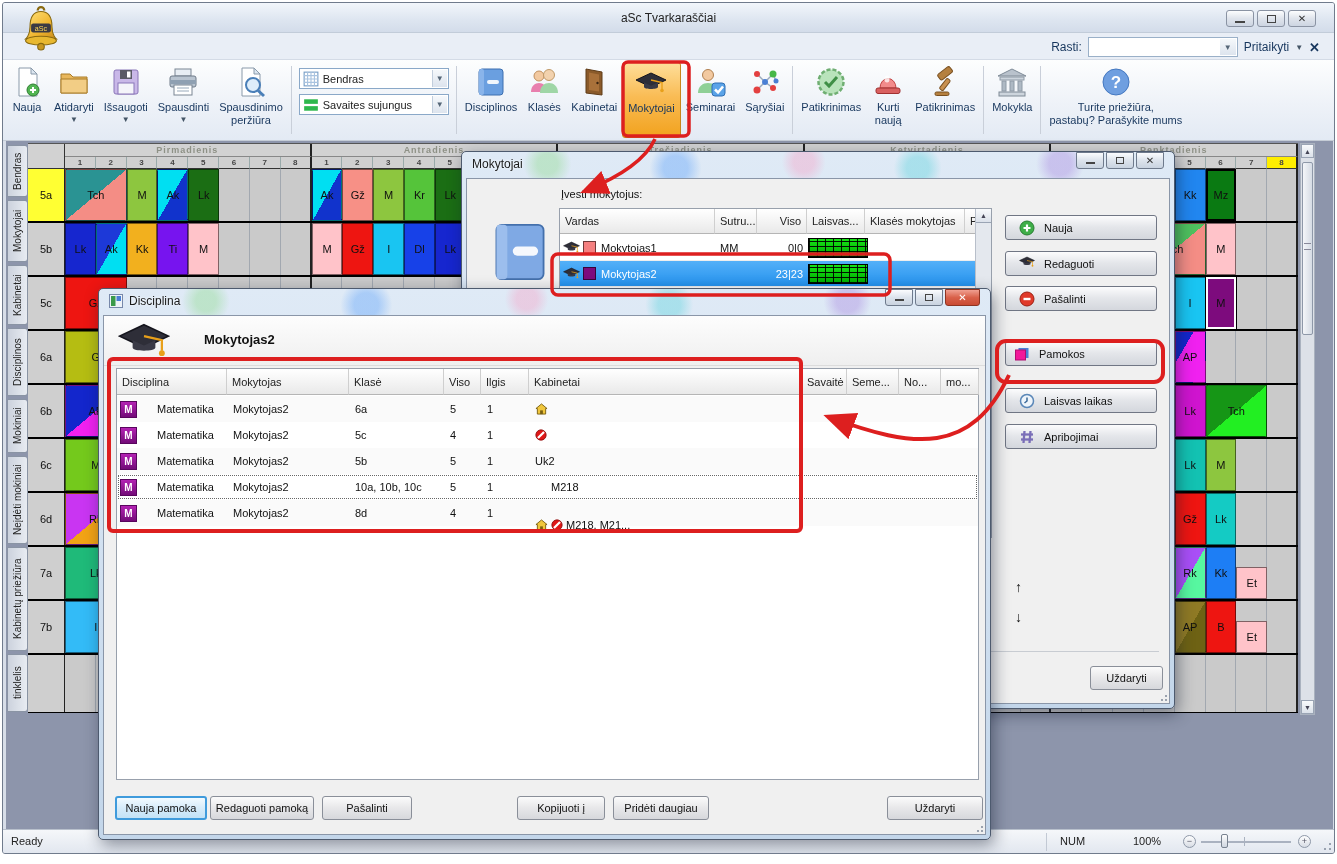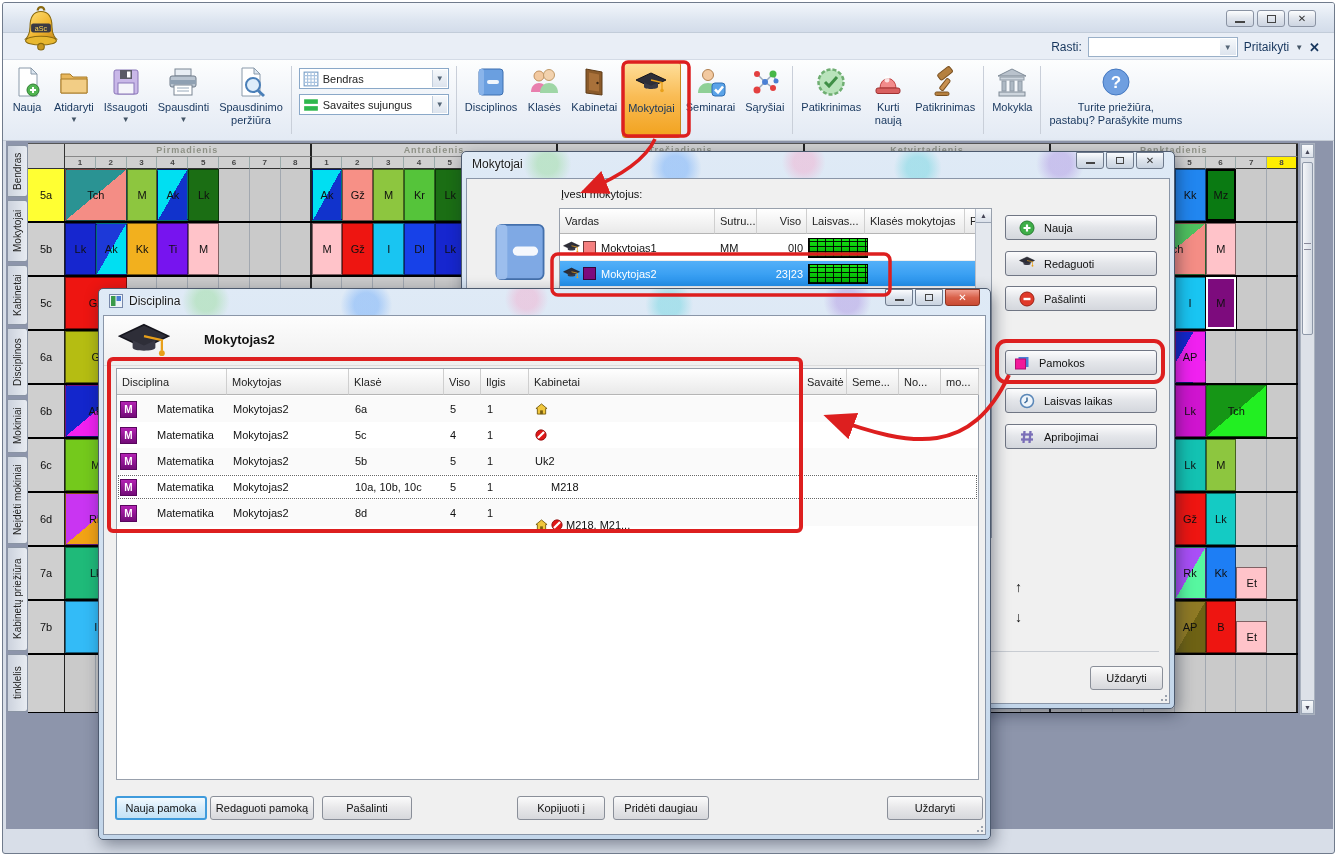--- a/index.html
+++ b/index.html
@@ -156,20 +156,21 @@
 
   
   #annot { position:absolute; left:0; top:0; width:1337px; height:864px; pointer-events:none; z-index:99; }
 </style>
 </head>
 <body>
 
 <div id="app">
 
   <div id="titlebar">
+    <div id="win-title">aSc Tvarkaraščiai</div>
     <div class="wincontrols">
       <div class="wc">
           <span class="minbar"></span>
         </div>
       <div class="wc">
           <span class="maxbox"></span>
         </div>
       <div class="wc">✕</div>
     </div>
   </div>
@@ -956,20 +957,36 @@
         <div class="bgc" style="left: 1208.35px; width: 30.825px;"></div>
         <div class="bgc daysep" style="left: 1239.17px; width: 30.825px;"></div>
       </div>
     </div>
   <div id="vscroll">
     <div class="sbtn" style="top:0;">▲</div>
     <div id="vthumb"></div>
     <div class="sbtn" style="bottom:0; top:auto;">▼</div>
   </div>
 
+  <div id="statusbar">
+    <span id="status-ready">Ready</span>
+    <div class="ssep" style="left:1043px;"></div>
+    <span id="status-num">NUM</span>
+    <span id="status-zoom">100%</span>
+    <div class="zbtn" style="left:1180px;">−</div>
+    <div id="ztrack"></div>
+    <div id="ztick"></div>
+    <div id="zthumb"></div>
+    <div class="zbtn" style="left:1295px;">+</div>
+    <div id="sgrip">
+      <i style="right:0;bottom:0;"></i>
+        <i style="right:5px;bottom:0;"></i>
+        <i style="right:0;bottom:5px;"></i>
+    </div>
+  </div>
 
   <div class="dlg" id="dlg-mok" style="left:458px; top:148px; width:714px; height:558px; z-index:10;">
     <div class="dlg-title">
       <span>Mokytojai</span>
     </div>
     <div style="position:absolute; right:10px; top:0; display:flex; gap:2px;">
       <div class="dwc">
           <span class="minbar"></span>
         </div>
       <div class="dwc">
@@ -1068,21 +1085,21 @@
               </svg></span>
             <span>Redaguoti</span>
           </div>
           <div class="btn-right" style="top: 107px;">
             <span class="bicon"><svg viewBox="0 0 16 16">
                 <circle cx="8" cy="8" r="7" fill="#e03a2a" stroke="#9c2013"></circle>
                 <path d="M4.5 8 h7" stroke="#fff" stroke-width="2.4"></path>
               </svg></span>
             <span>Pašalinti</span>
           </div>
-          <div class="btn-right" style="top: 171px; padding-left: 8px;">
+          <div class="btn-right" style="top: 162px; padding-left: 8px;">
             <span class="bicon"><svg viewBox="0 0 16 16">
                 <rect x="4.5" y="2" width="10" height="10" fill="#4a7fd4"></rect>
                 <rect x="1.5" y="4" width="10" height="10" fill="#f2199a" stroke="#b00e70"></rect>
               </svg></span>
             <span>Pamokos</span>
           </div>
           <div class="btn-right" style="top: 209px;">
             <span class="bicon"><svg viewBox="0 0 16 16">
                 <circle cx="8" cy="8" r="6.5" fill="#eef4fa" stroke="#5a87b8" stroke-width="1.5"></circle>
                 <path d="M8 4.5 V8 L5.5 10" stroke="#3a6898" stroke-width="1.5" fill="none"></path>

